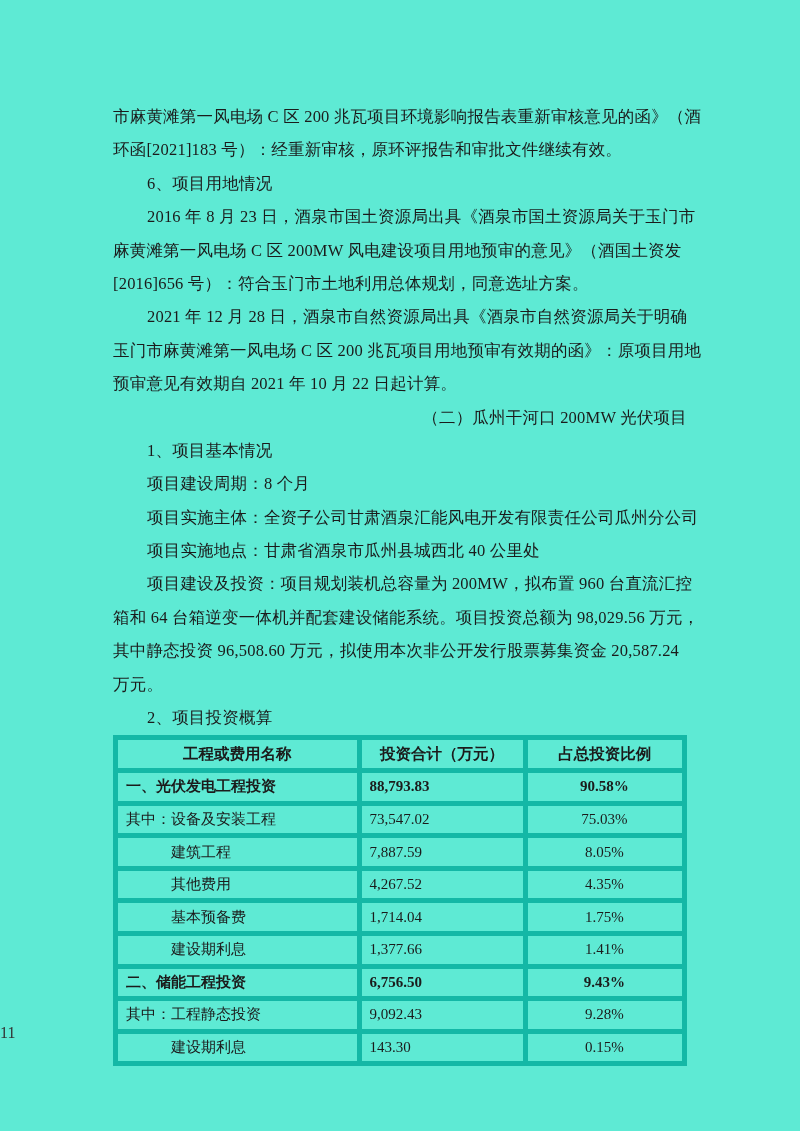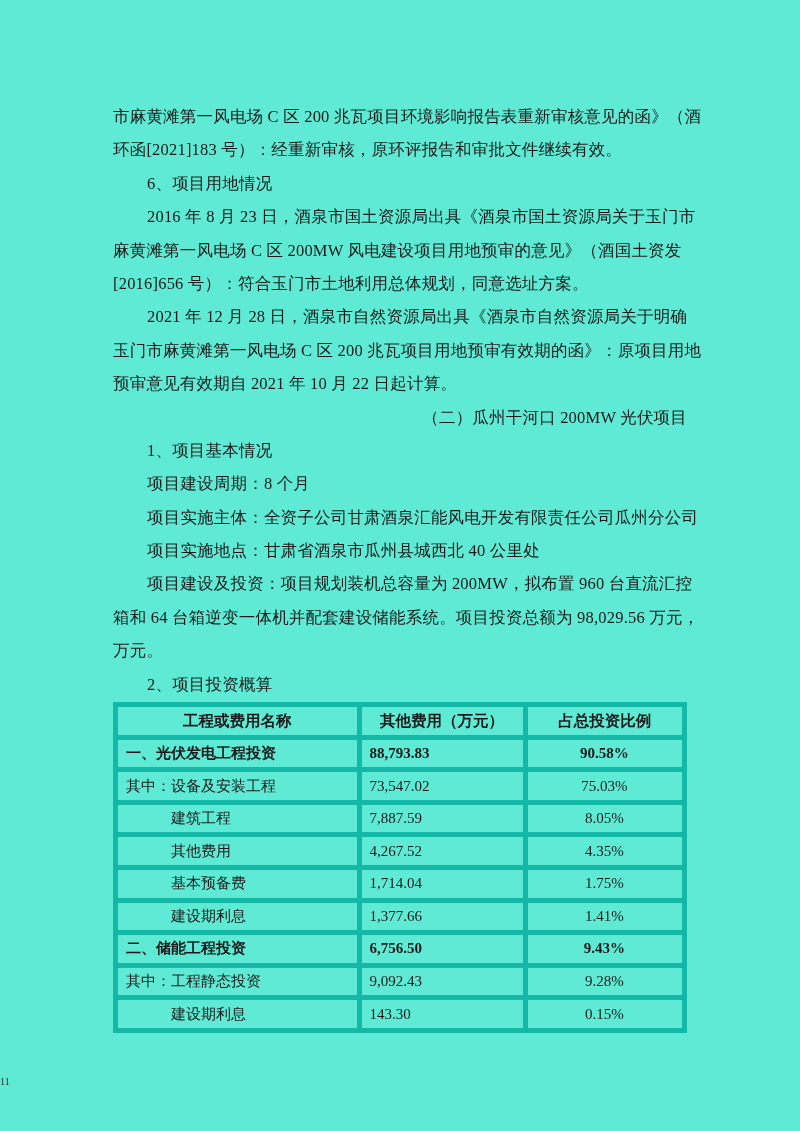--- a/index.html
+++ b/index.html
@@ -52,24 +52,24 @@
   .invest-table .col-name  { width: 42.8%; }
   .invest-table .col-value { width: 29.2%; }
   .invest-table .col-pct   { width: 28%; }
   .invest-table td.name-cell  { text-align: left; }
   .invest-table td.name-cell.sub-indent { padding-left: 53px; }
   .invest-table td.value-cell { text-align: left; padding-right: 15px; }
   .invest-table td.pct-cell   { text-align: center; padding-right: 9px; }
   .invest-table tr.bold td { font-weight: bold; }
   .page-number {
     position: absolute;
-    top: 1076px;
+    top: 1024px;
     left: 0;
     width: 100%;
-    font-size: 10px;
+    font-size: 16px;
     color: #333;
   }
 </style>
 </head>
 <body>
 
 <div class="page">
   <div class="content">
     <div id="body-lines">
         <div class="line">市麻黄滩第一风电场 C 区 200 兆瓦项目环境影响报告表重新审核意见的函》（酒</div>
@@ -81,33 +81,34 @@
         <div class="line indent">2021 年 12 月 28 日，酒泉市自然资源局出具《酒泉市自然资源局关于明确</div>
         <div class="line">玉门市麻黄滩第一风电场 C 区 200 兆瓦项目用地预审有效期的函》：原项目用地</div>
         <div class="line">预审意见有效期自 2021 年 10 月 22 日起计算。</div>
         <div class="line indent bold">（二）瓜州干河口 200MW 光伏项目</div>
         <div class="line indent">1、项目基本情况</div>
         <div class="line indent">项目建设周期：8 个月</div>
         <div class="line indent">项目实施主体：全资子公司甘肃酒泉汇能风电开发有限责任公司瓜州分公司</div>
         <div class="line indent">项目实施地点：甘肃省酒泉市瓜州县城西北 40 公里处</div>
         <div class="line indent">项目建设及投资：项目规划装机总容量为 200MW，拟布置 960 台直流汇控</div>
         <div class="line">箱和 64 台箱逆变一体机并配套建设储能系统。项目投资总额为 98,029.56 万元，</div>
+        <div class="line">其中静态投资 96,508.60 万元，拟使用本次非公开发行股票募集资金 20,587.24</div>
         <div class="line">万元。</div>
         <div class="line indent">2、项目投资概算</div>
       </div>
     <table class="invest-table">
       <colgroup>
         <col class="col-name">
           <col class="col-value">
           <col class="col-pct">
       </colgroup>
       <thead>
         <tr id="table-head-row">
             <th>工程或费用名称</th>
-            <th>其他费用（万元）</th>
+            <th>投资合计（万元）</th>
             <th>占总投资比例</th>
           </tr>
       </thead>
       <tbody id="table-body">
           <tr class="bold">
             <td class="name-cell">一、光伏发电工程投资</td>
             <td class="value-cell">88,793.83</td>
             <td class="pct-cell">90.58%</td>
           </tr>
           <tr class="">

